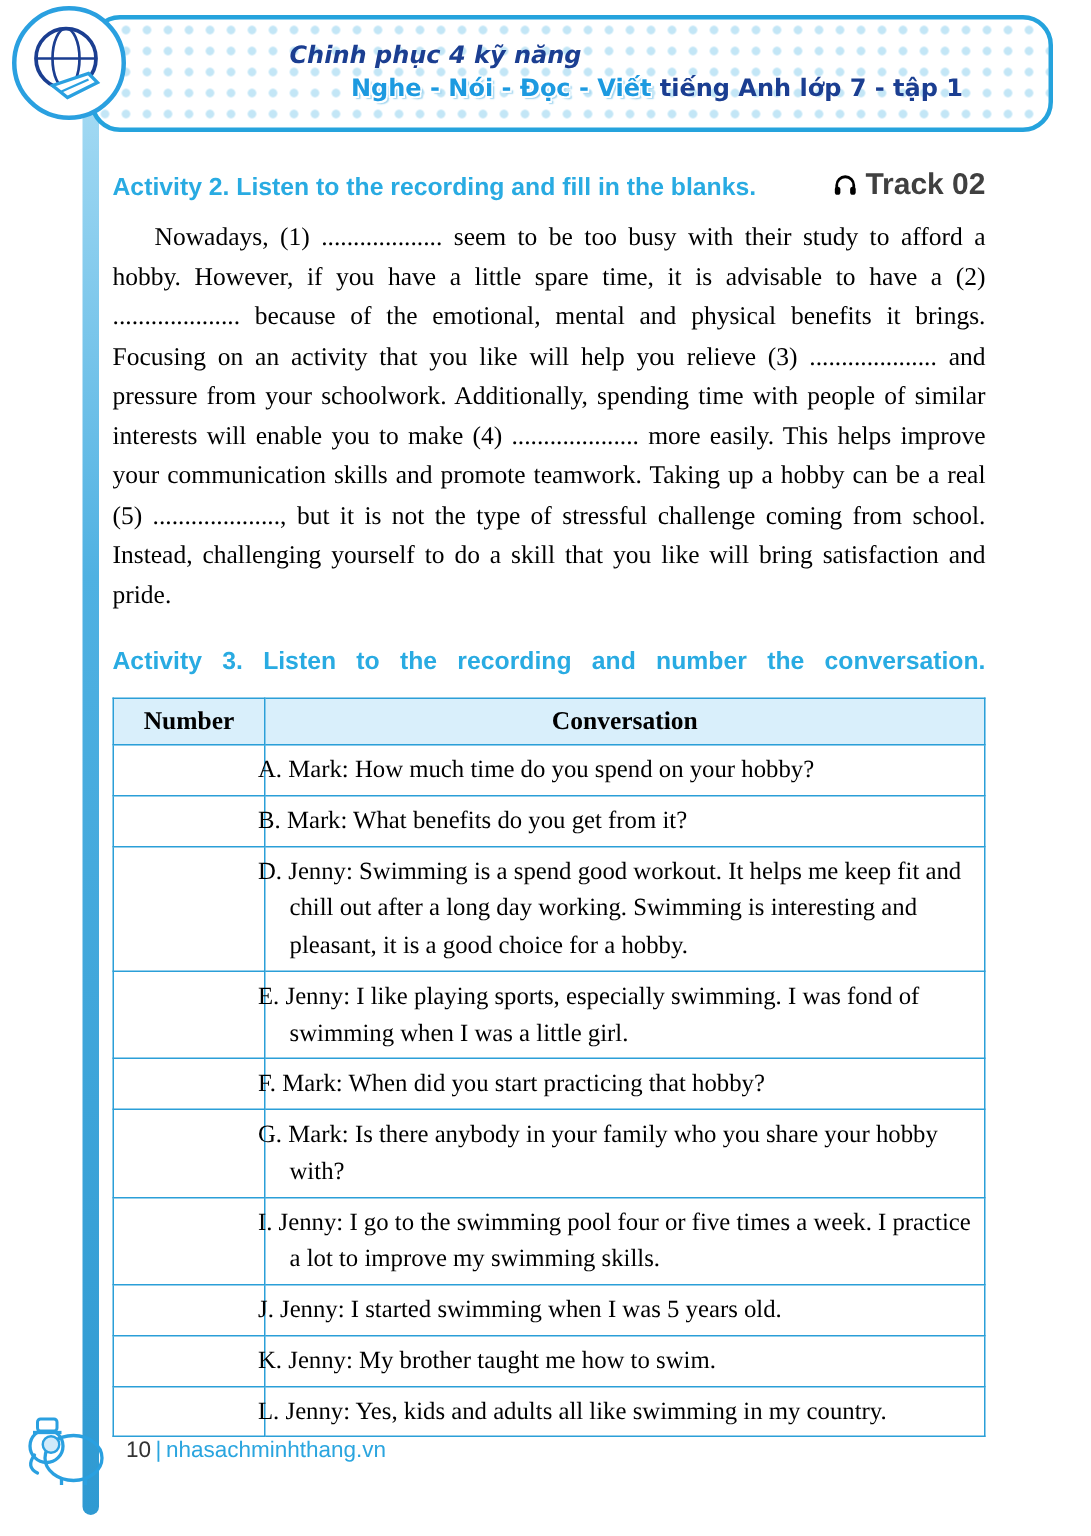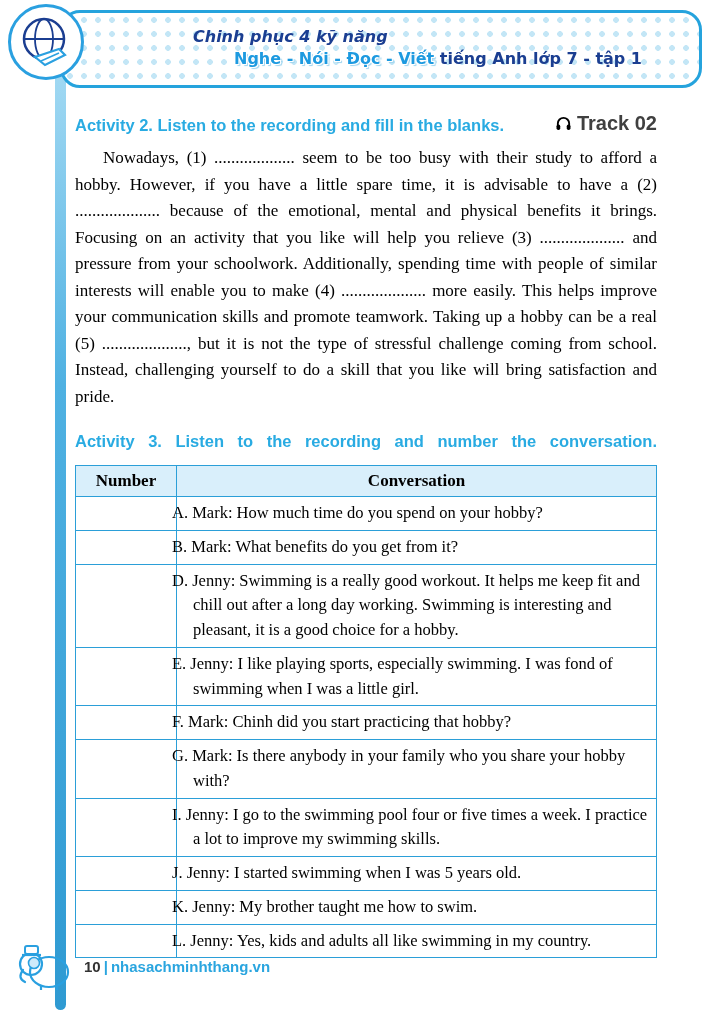--- a/index.html
+++ b/index.html
@@ -84,21 +84,21 @@
     vertical-align:top;
   }
   .conv-table td.conv {
     padding:4px 8px 4px 16px; text-indent:-21px;
   }
   .conv-table td.num { padding:4px; }
 
   
   .footer {
     position:absolute; left:84px; top:958px;
-    font-family:"Liberation Sans",sans-serif; font-size:15px; font-weight:bold;
+    font-family:"Liberation Sans",sans-serif; font-size:15px; font-weight:normal;
   }
   .footer .pagenum { color:#333333; }
   .footer .sep { color:#2aa5df; margin:0 3px; }
   .footer .site { color:#2aa5df; }
   .elephant { position:absolute; left:16px; top:930px; }
 </style>
 </head>
 <body>
 
 <div class="page">
@@ -153,29 +153,29 @@
           <tr>
               <td class="num"></td>
               <td class="conv">A. Mark: How much time do you spend on your hobby?</td>
             </tr>
           <tr>
               <td class="num"></td>
               <td class="conv">B. Mark: What benefits do you get from it?</td>
             </tr>
           <tr>
               <td class="num"></td>
-              <td class="conv">D. Jenny: Swimming is a really good workout. It helps me keep fit and chill out after a long day working. Swimming is interesting and pleasant, it is a good choice for a hobby.</td>
+              <td class="conv">D. Jenny: Swimming is a spend good workout. It helps me keep fit and chill out after a long day working. Swimming is interesting and pleasant, it is a good choice for a hobby.</td>
             </tr>
           <tr>
               <td class="num"></td>
               <td class="conv">E. Jenny: I like playing sports, especially swimming. I was fond of swimming when I was a little girl.</td>
             </tr>
           <tr>
               <td class="num"></td>
-              <td class="conv">F. Mark: Chinh did you start practicing that hobby?</td>
+              <td class="conv">F. Mark: When did you start practicing that hobby?</td>
             </tr>
           <tr>
               <td class="num"></td>
               <td class="conv">G. Mark: Is there anybody in your family who you share your hobby with?</td>
             </tr>
           <tr>
               <td class="num"></td>
               <td class="conv">I. Jenny: I go to the swimming pool four or five times a week. I practice a lot to improve my swimming skills.</td>
             </tr>
           <tr>

